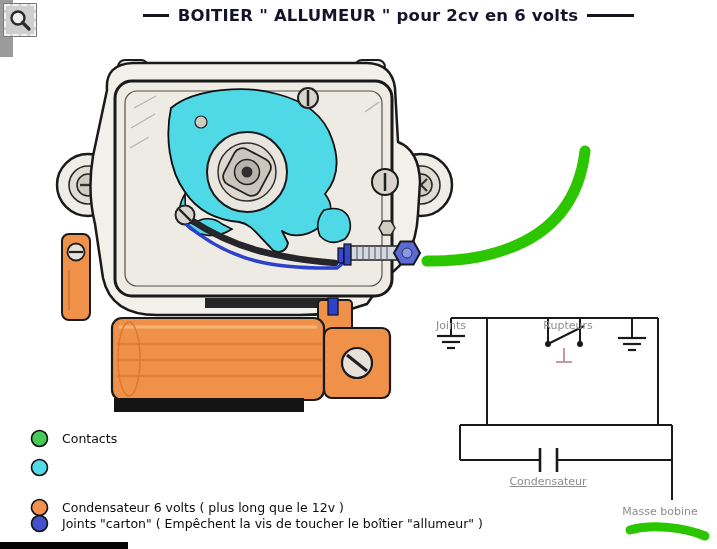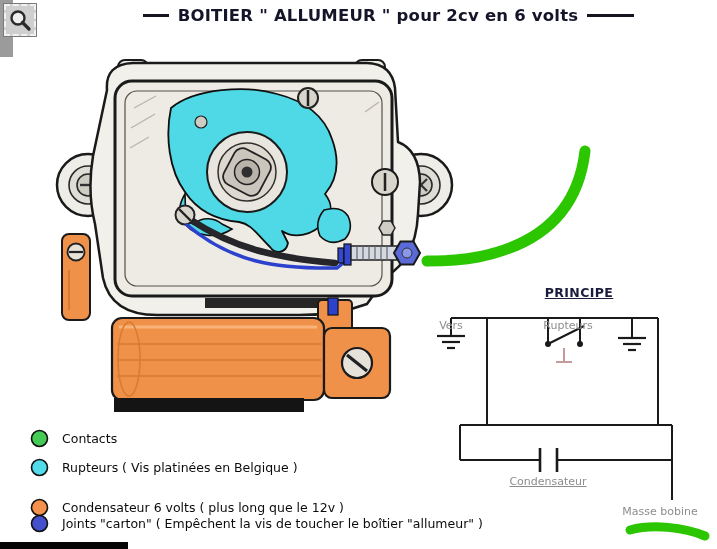--- a/index.html
+++ b/index.html
@@ -197,37 +197,35 @@
     <g stroke="#c49a9a" stroke-width="2">
       <line x1="144" y1="70" x2="144" y2="84"></line>
       <line x1="136" y1="84" x2="152" y2="84"></line>
     </g>
     <g stroke="#1a1a1a" stroke-width="2.6">
       <line x1="120" y1="170" x2="120" y2="194"></line>
       <line x1="137" y1="170" x2="137" y2="194"></line>
     </g>
   </svg>
 
-  <span class="sch-title" style="left:524px; top:285px; width:110px;">PRINCIPE</span>
-  <span class="sch-label" style="left:425px; top:319px; width:52px;">Vers</span>
+  <span class="sch-label" style="left:425px; top:319px; width:52px;">Joints</span>
   <span class="sch-label" style="left:528px; top:319px; width:80px;">Rupteurs</span>
   <span class="sch-label" style="left:498px; top:475px; width:100px;text-decoration:underline;">Condensateur</span>
   <span class="sch-label" style="left:612px; top:505px; width:96px;">Masse bobine</span>
 
   <div class="legend-row" style="top:428px;">
     <svg width="19" height="19">
       <circle cx="9.5" cy="9.5" r="8" fill="#44ca55" stroke="#101010" stroke-width="1.6"></circle>
     </svg>
     <span class="legend-label">Contacts</span>
   </div>
   <div class="legend-row" style="top:457px;">
     <svg width="19" height="19">
       <circle cx="9.5" cy="9.5" r="8" fill="#52dbe8" stroke="#101010" stroke-width="1.6"></circle>
     </svg>
-    <span class="legend-label">Rupteurs ( Vis platinées en Belgique )</span>
   </div>
   <div class="legend-row" style="top:497px;">
     <svg width="19" height="19">
       <circle cx="9.5" cy="9.5" r="8" fill="#f4914c" stroke="#101010" stroke-width="1.6"></circle>
     </svg>
     <span class="legend-label">Condensateur 6 volts ( plus long que le 12v )</span>
   </div>
   <div class="legend-row" style="top:513px;">
     <svg width="19" height="19">
       <circle cx="9.5" cy="9.5" r="8" fill="#4450cc" stroke="#101010" stroke-width="1.6"></circle>

